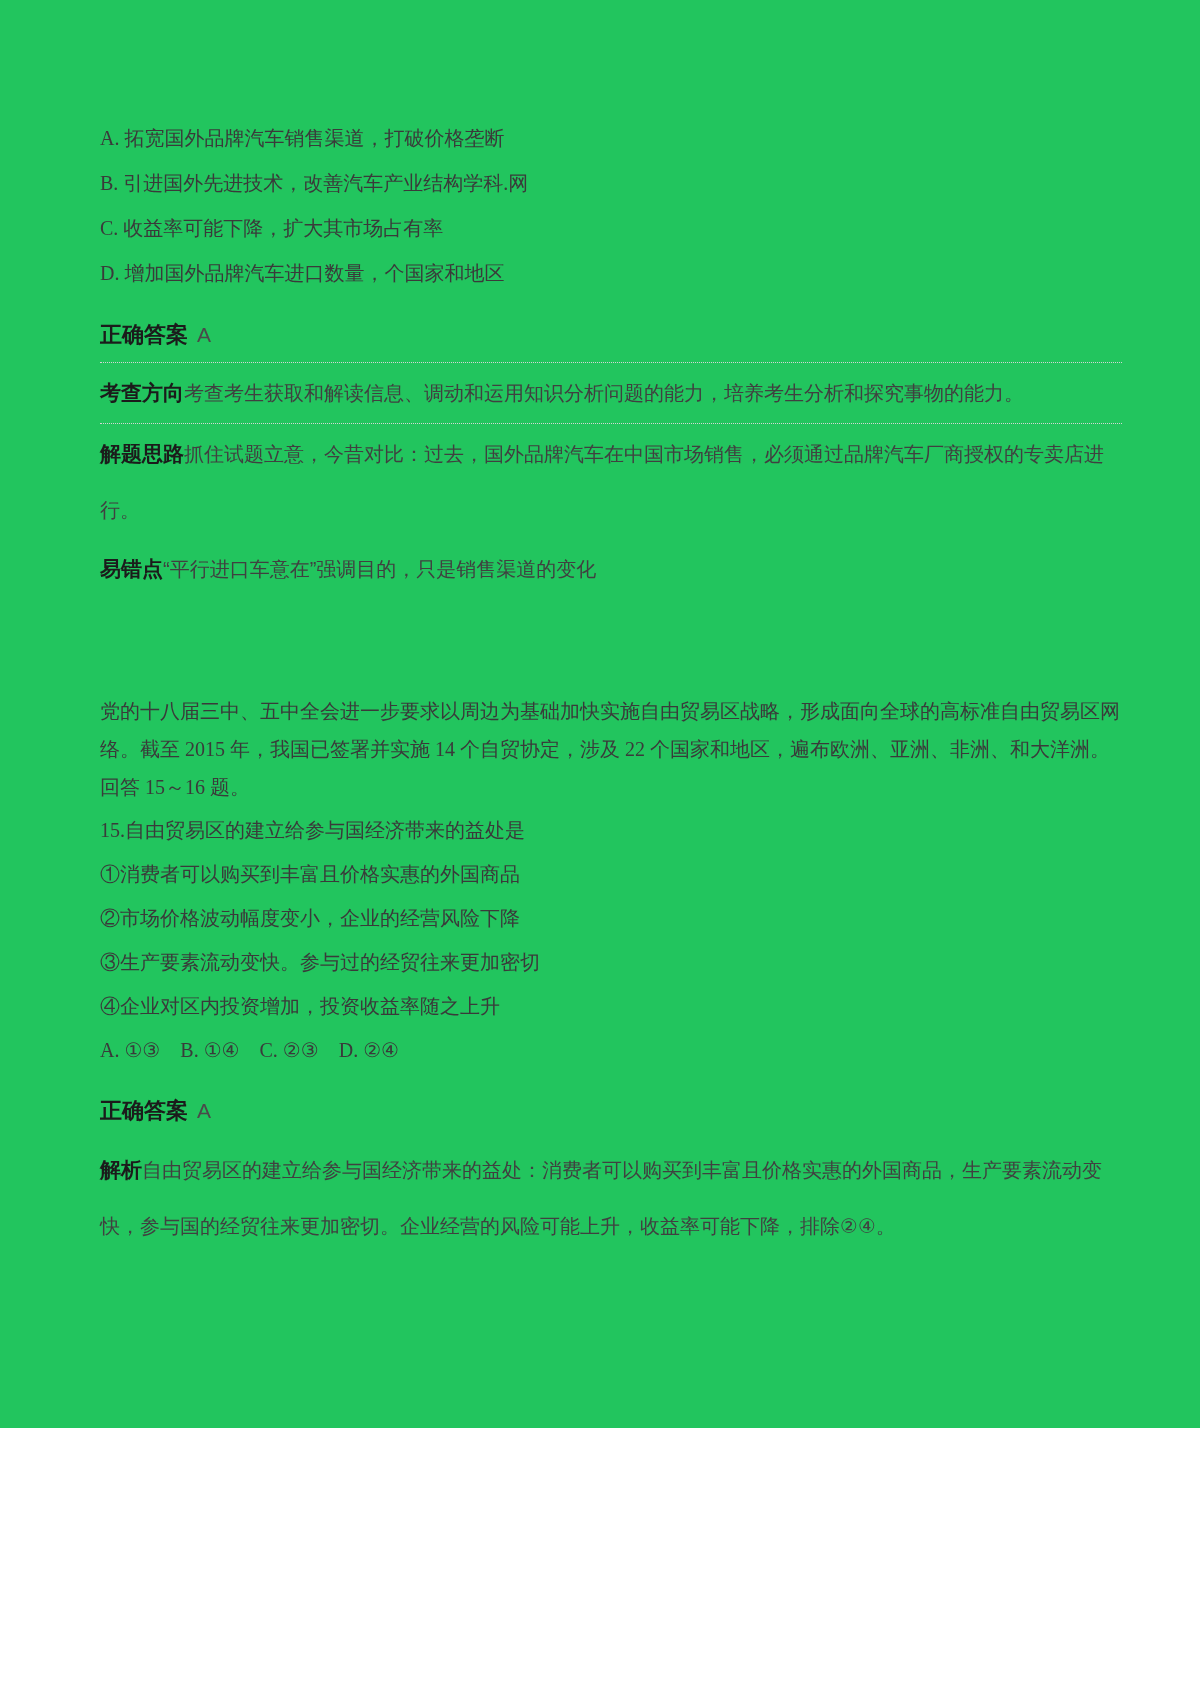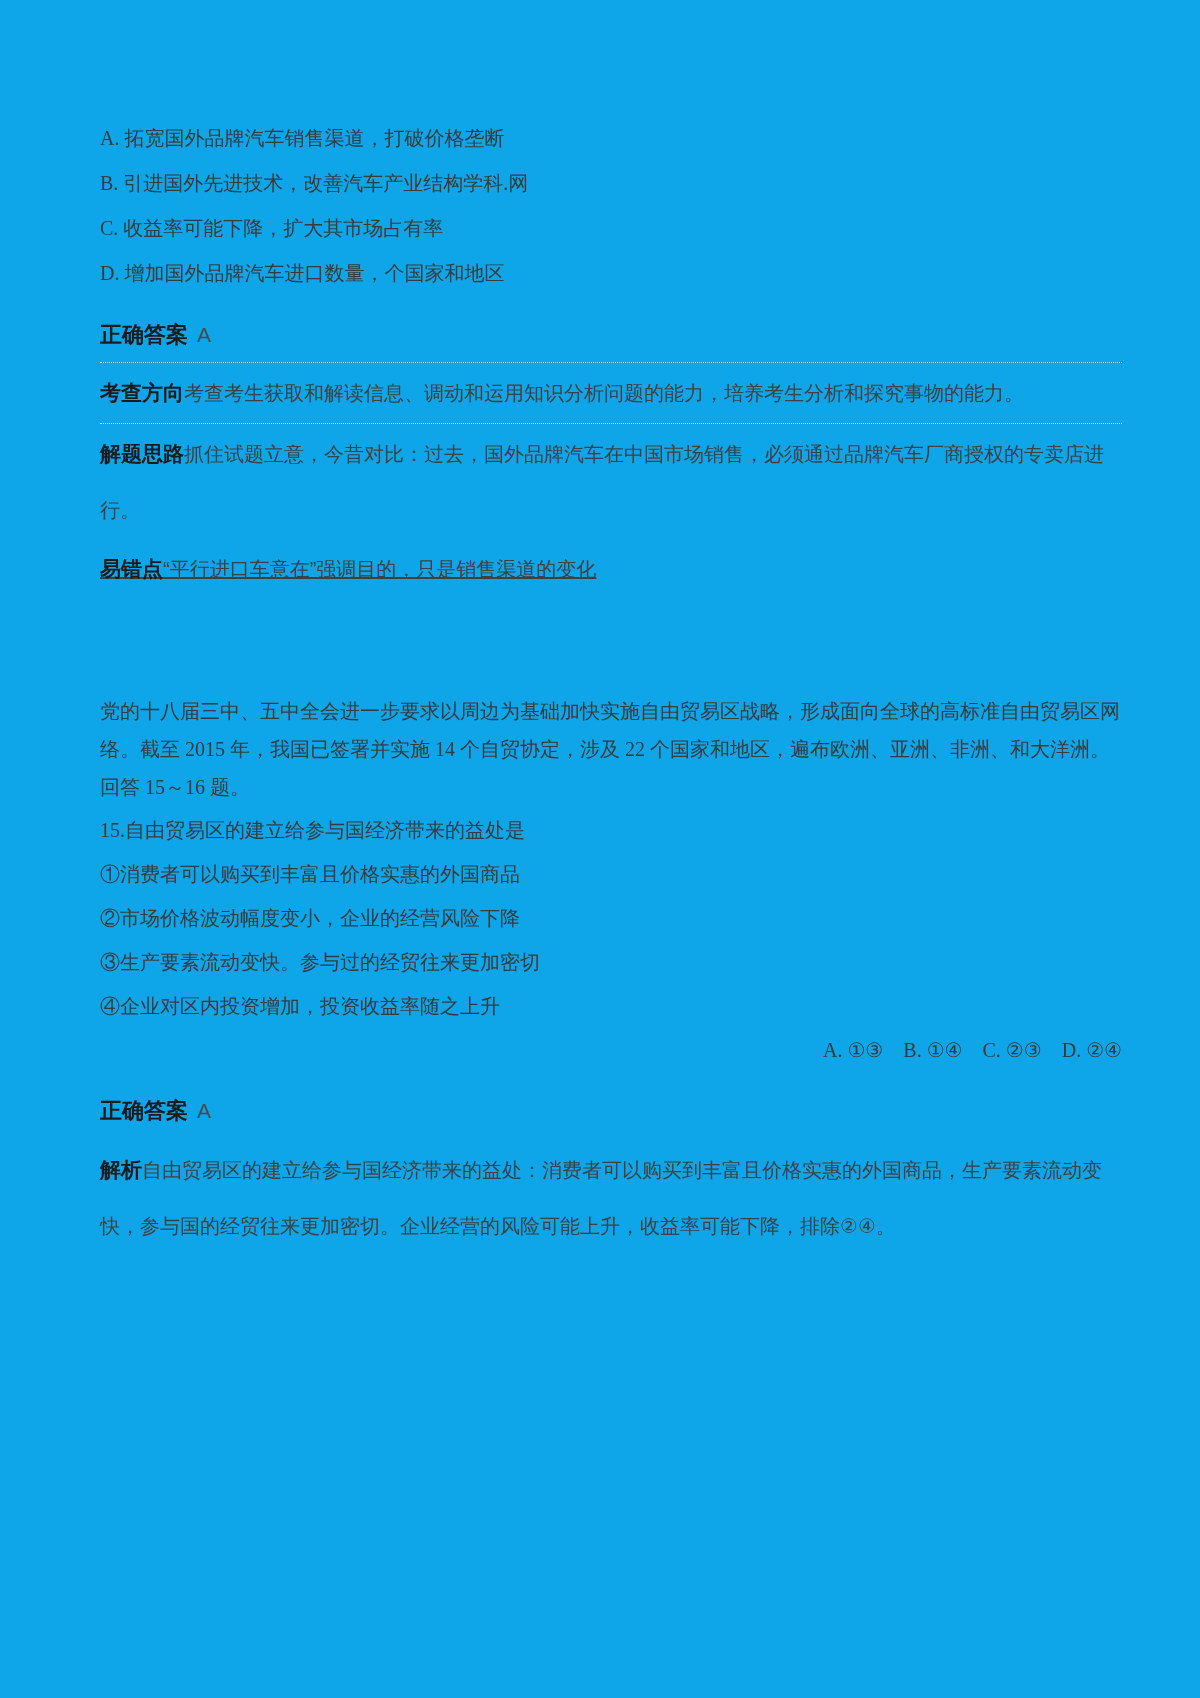--- a/index.html
+++ b/index.html
@@ -1,23 +1,23 @@
 <!DOCTYPE html>
 <html><head>
 <meta charset="utf-8">
 <style>
   * { box-sizing: border-box; }
   html, body { margin: 0; padding: 0; background: #ffffff; }
 
   .page {
     position: relative;
     width: 1200px;
-    height: 1698px;
+    height: 1428px;
     margin: 0 auto;
-    background: #0ea5e9;
+    background: #22c55e;
     padding: 116px 78px 0 100px;
     color: #404040;
     font-family: "Liberation Sans", "DejaVu Sans", sans-serif;
     overflow: hidden;
   }
 
   
   .q-font {
     font-family: "Liberation Serif", "DejaVu Serif", serif;
     color: #3a3a3a;
@@ -63,21 +63,20 @@
     font-size: 20px;
     line-height: 32px;
   }
 
   .approach { margin-top: 2px; }
 
   .error-row {
     margin-top: 14px;
     font-size: 20px;
     line-height: 34px;
-    text-decoration: underline;
   }
 
   .passage {
     margin-top: 106px;
     font-size: 20px;
     line-height: 38px;
     margin-bottom: 0;
   }
 
   .q15-stem {
@@ -90,21 +89,20 @@
     font-size: 20px;
     line-height: 44px;
     margin: 0;
   }
 
   .q15-choices {
     font-size: 20px;
     line-height: 44px;
     margin: 0;
     white-space: pre-wrap;
-    text-align: right;
   }
 </style>
 </head>
 <body>
 
 <div class="page">
 
   <section>
     <p class="option q-font">A. 拓宽国外品牌汽车销售渠道，打破价格垄断</p>
     <p class="option q-font">B. 引进国外先进技术，改善汽车产业结构学科.网</p>

